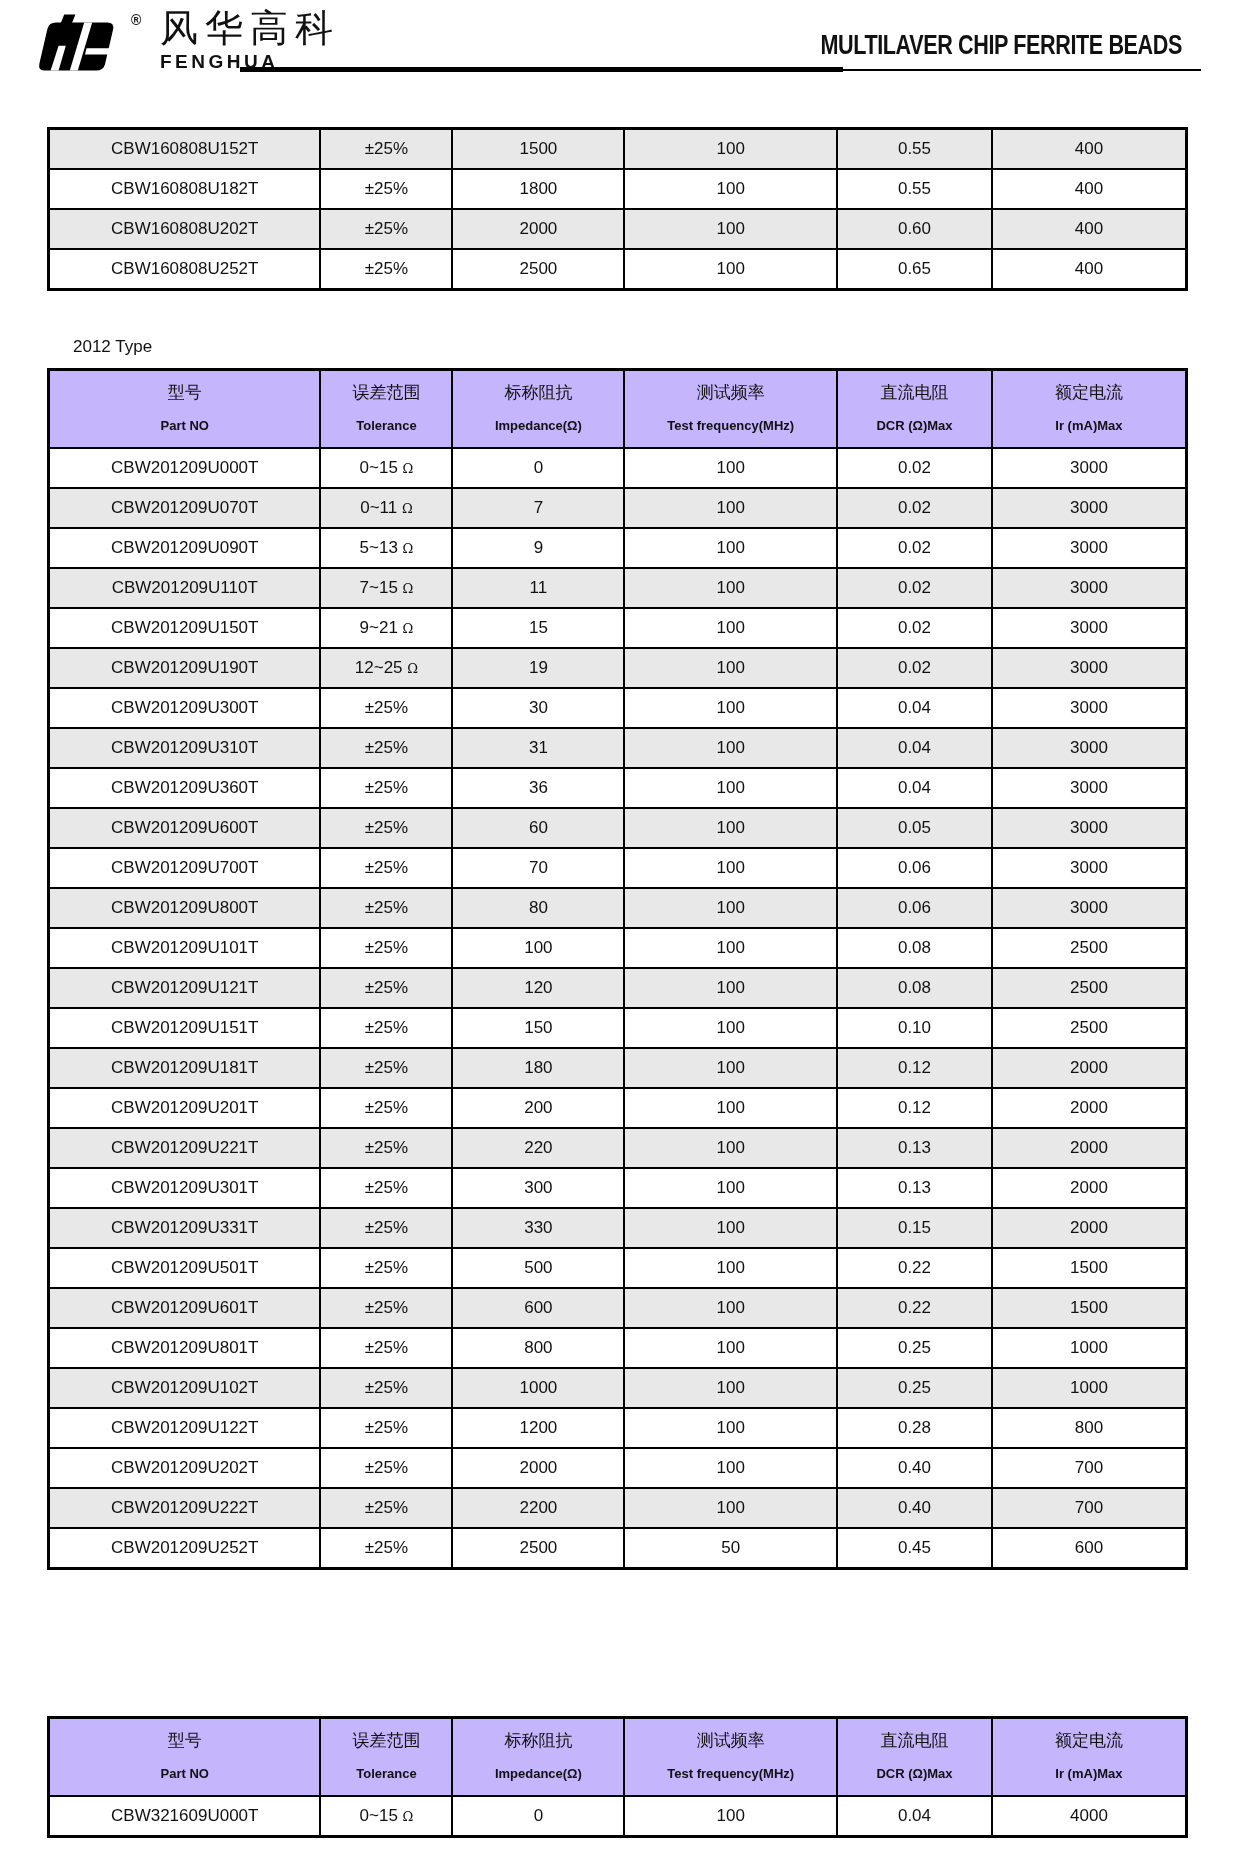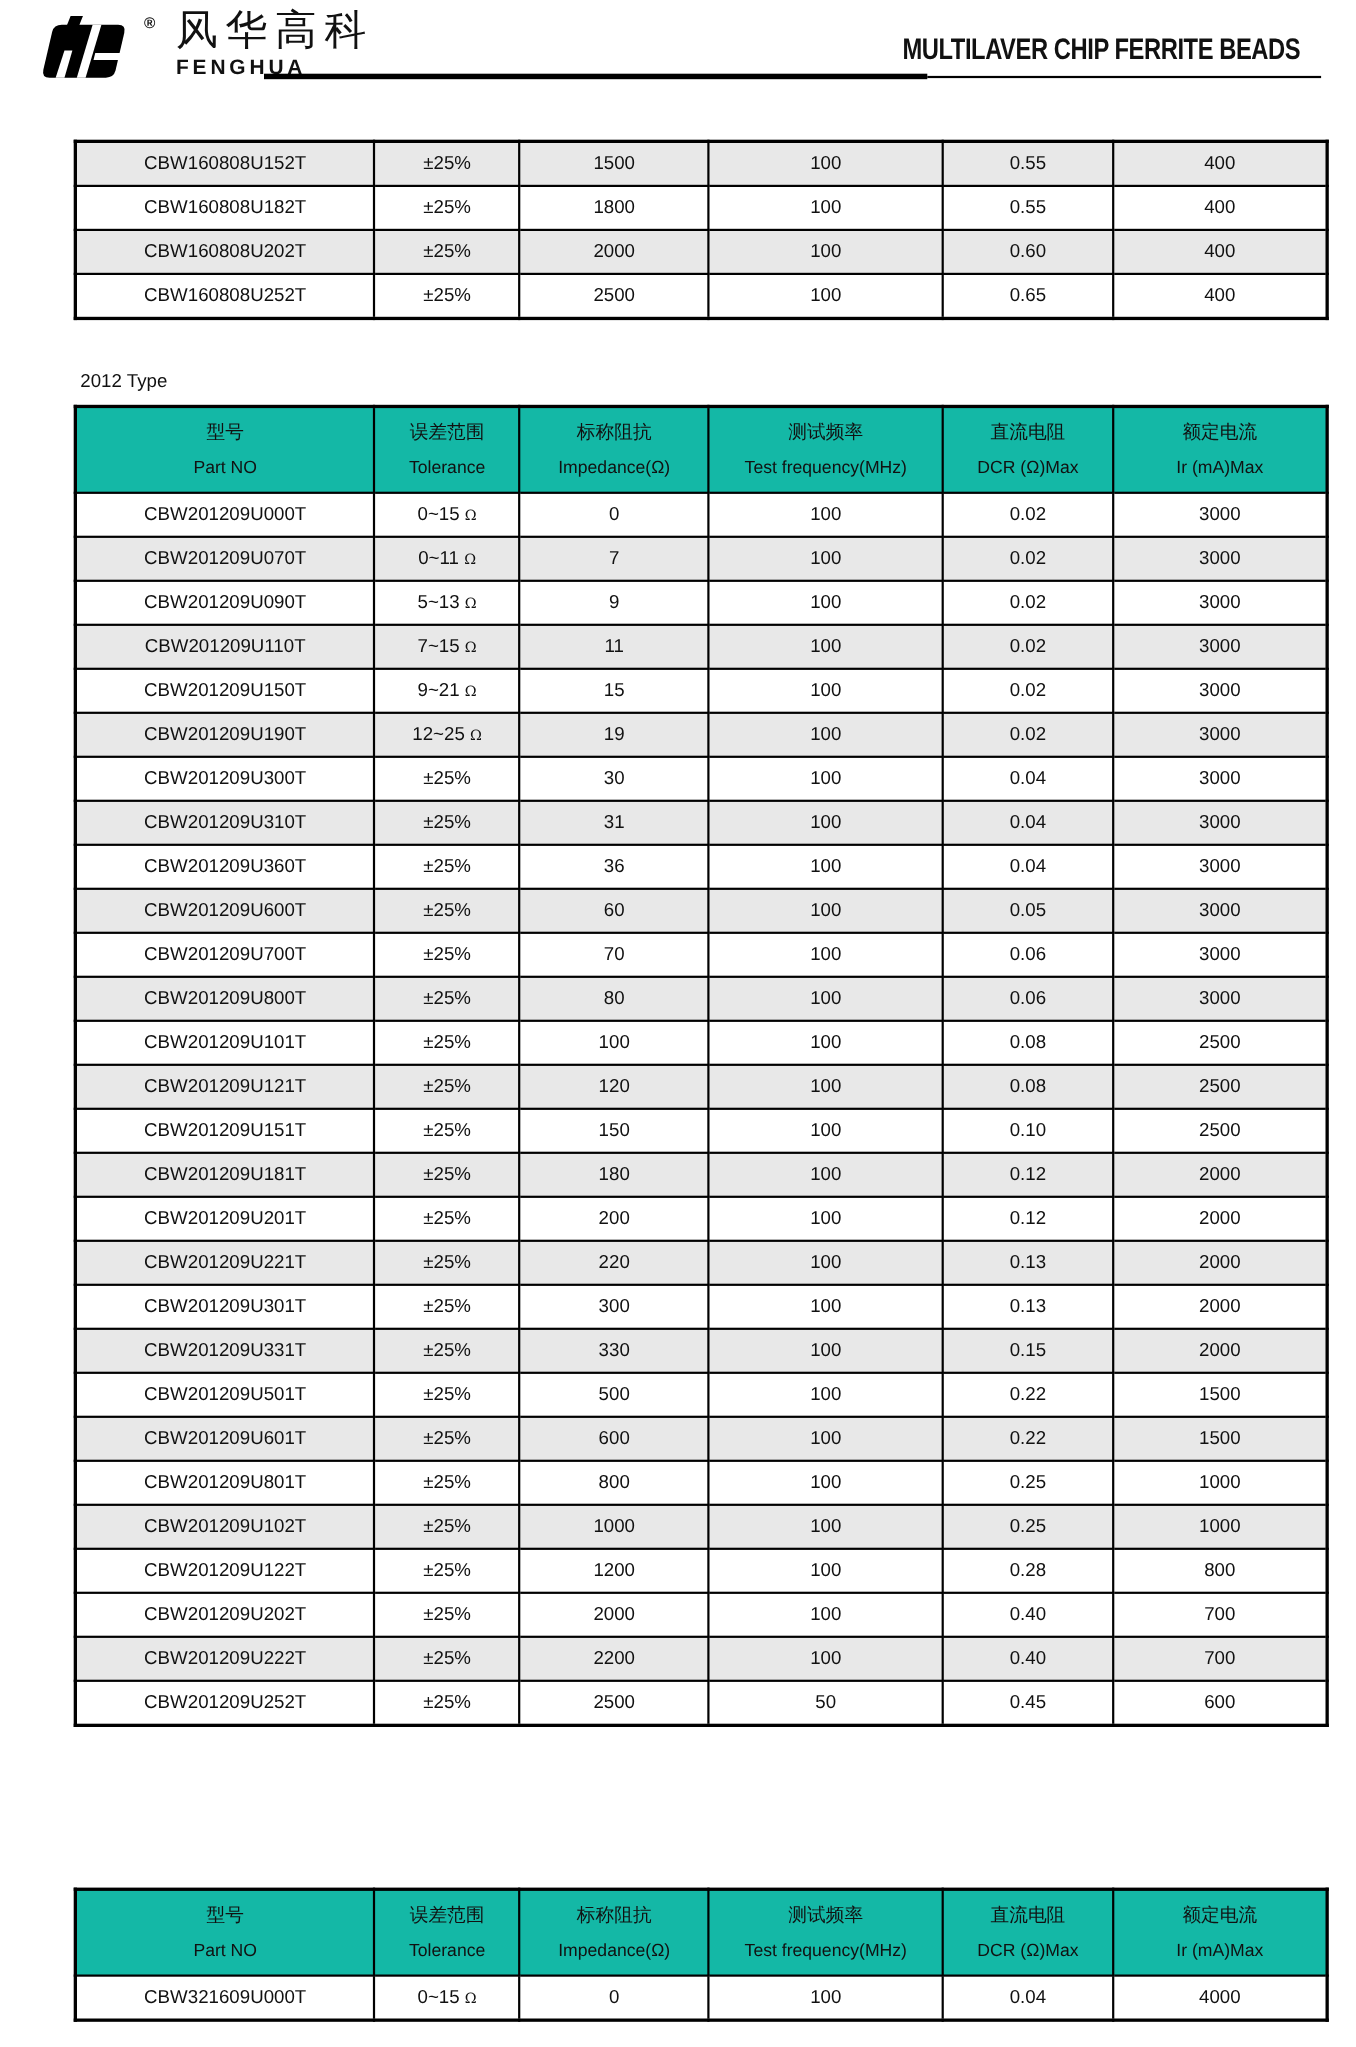--- a/index.html
+++ b/index.html
@@ -22,27 +22,27 @@
     transform:scaleX(0.8); transform-origin:100% 50%;
   }
   .rule { position:absolute; background:#000; }
   .rule-thick { left:240px; top:67px; width:603px; height:5px; }
   .rule-thin  { left:843px; top:69px; width:358px; height:2px; }
 
   
   .section-label { position:absolute; left:57px; font-size:17px; line-height:20px;margin-left:16px; }
 
   
-  .tbl { position:absolute; left:40px; width:1141px;padding-left:27px; }
+  .tbl { position:absolute; left:20px; width:1141px;padding-left:27px; }
   table { width:100%; border-collapse:collapse; border:3px solid #000; table-layout:fixed; }
   th, td { border:2px solid #000; text-align:center; vertical-align:middle; padding:0; }
   tbody td { height:38px; font-size:17px; }
-  thead th { background:#14b8a6; font-weight:normal; }
+  thead th { background:#c4b5fd; font-weight:normal; }
   .h-zh { font-size:17px; padding:12px 0 7px; line-height:19px; }
-  .h-en { font-size:16px; padding:7px 0 12px; line-height:19px; }
+  .h-en { font-size:13px; padding:7px 0 12px; line-height:19px;font-weight:bold; }
   tr.shaded td { background:#e8e8e8; }
   .ohm { font-size:13px; font-family:"DejaVu Serif", serif; }
 </style>
 </head>
 <body>
 
 <div class="page">
 
   <header class="masthead">
     <svg class="mark" viewBox="0 0 100 80" aria-hidden="true">

